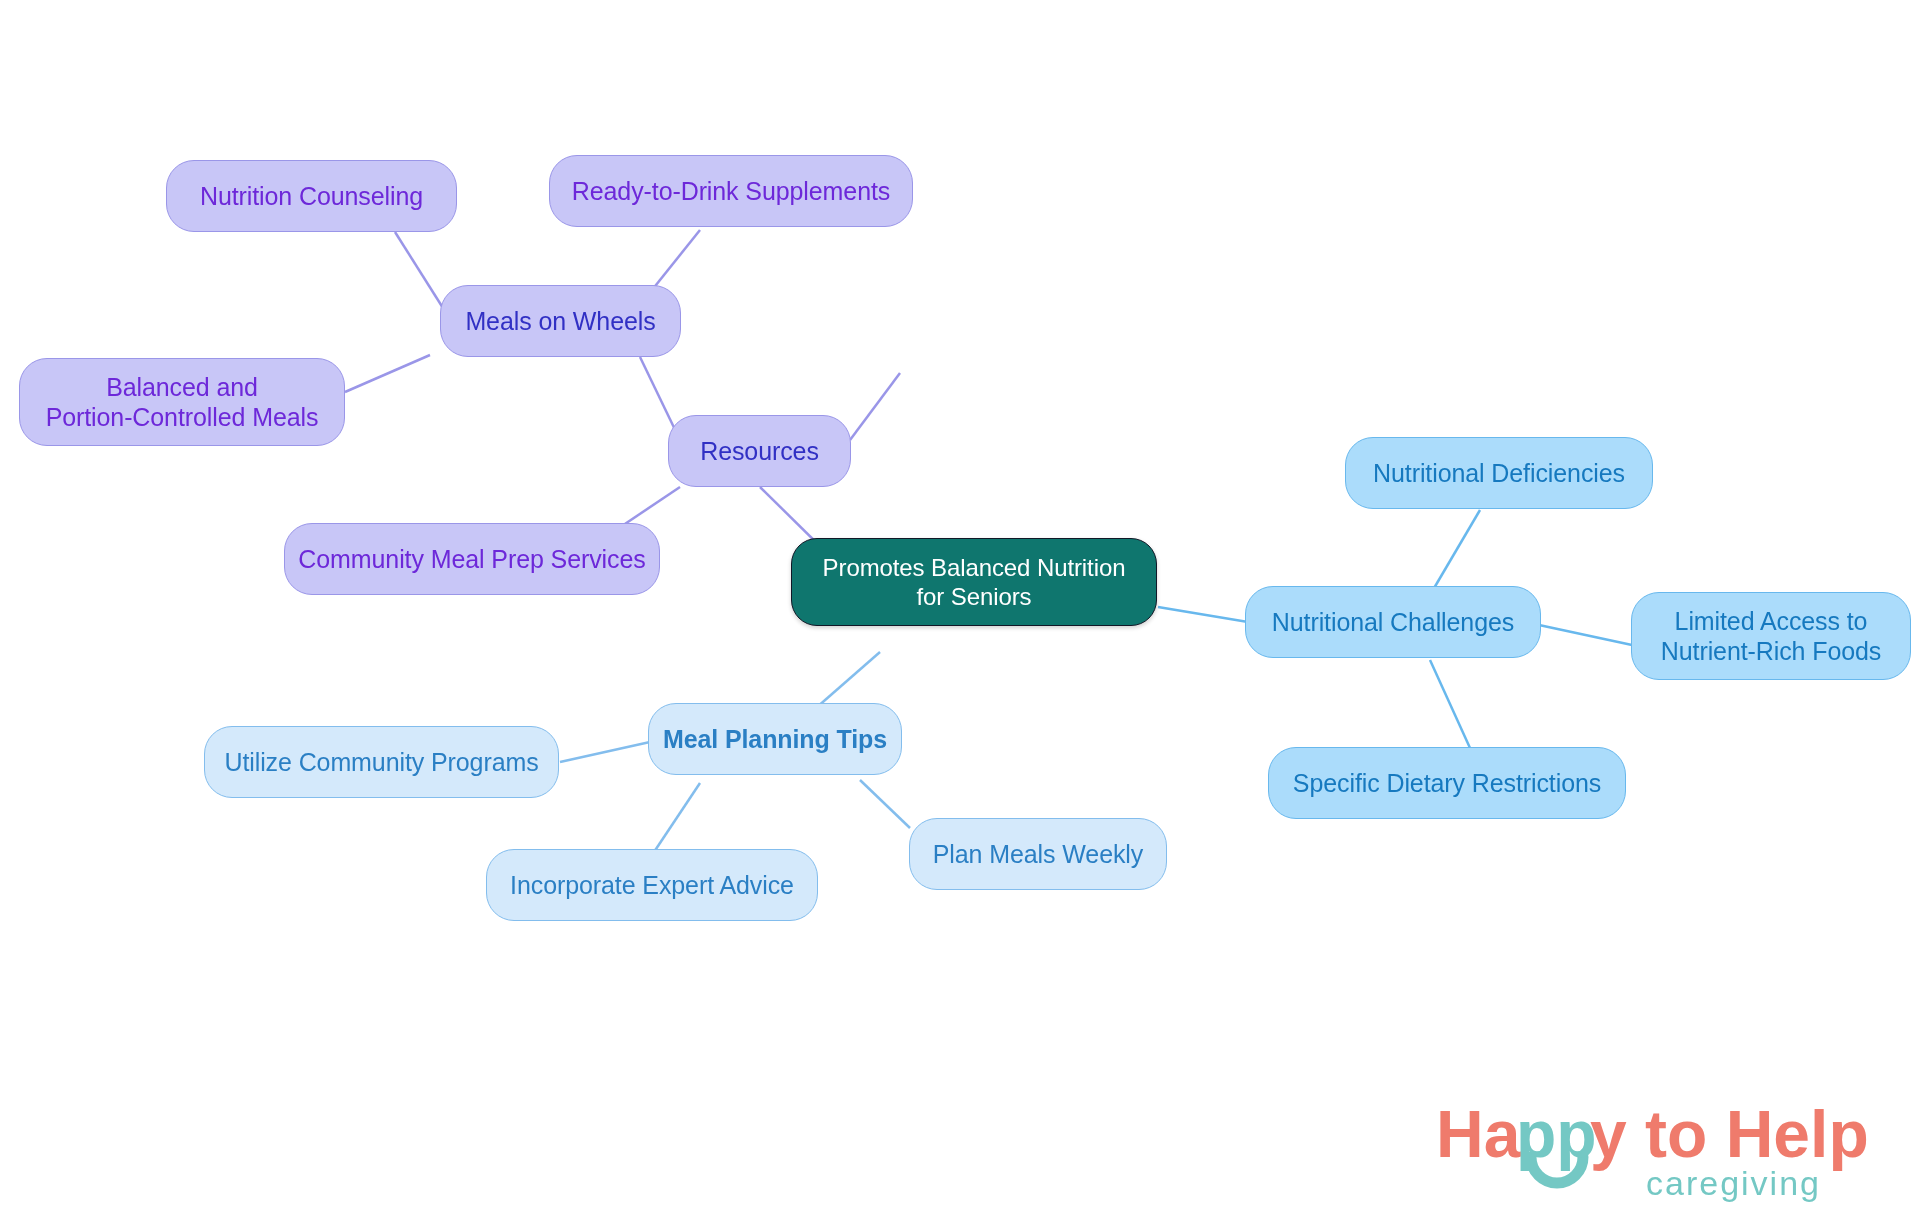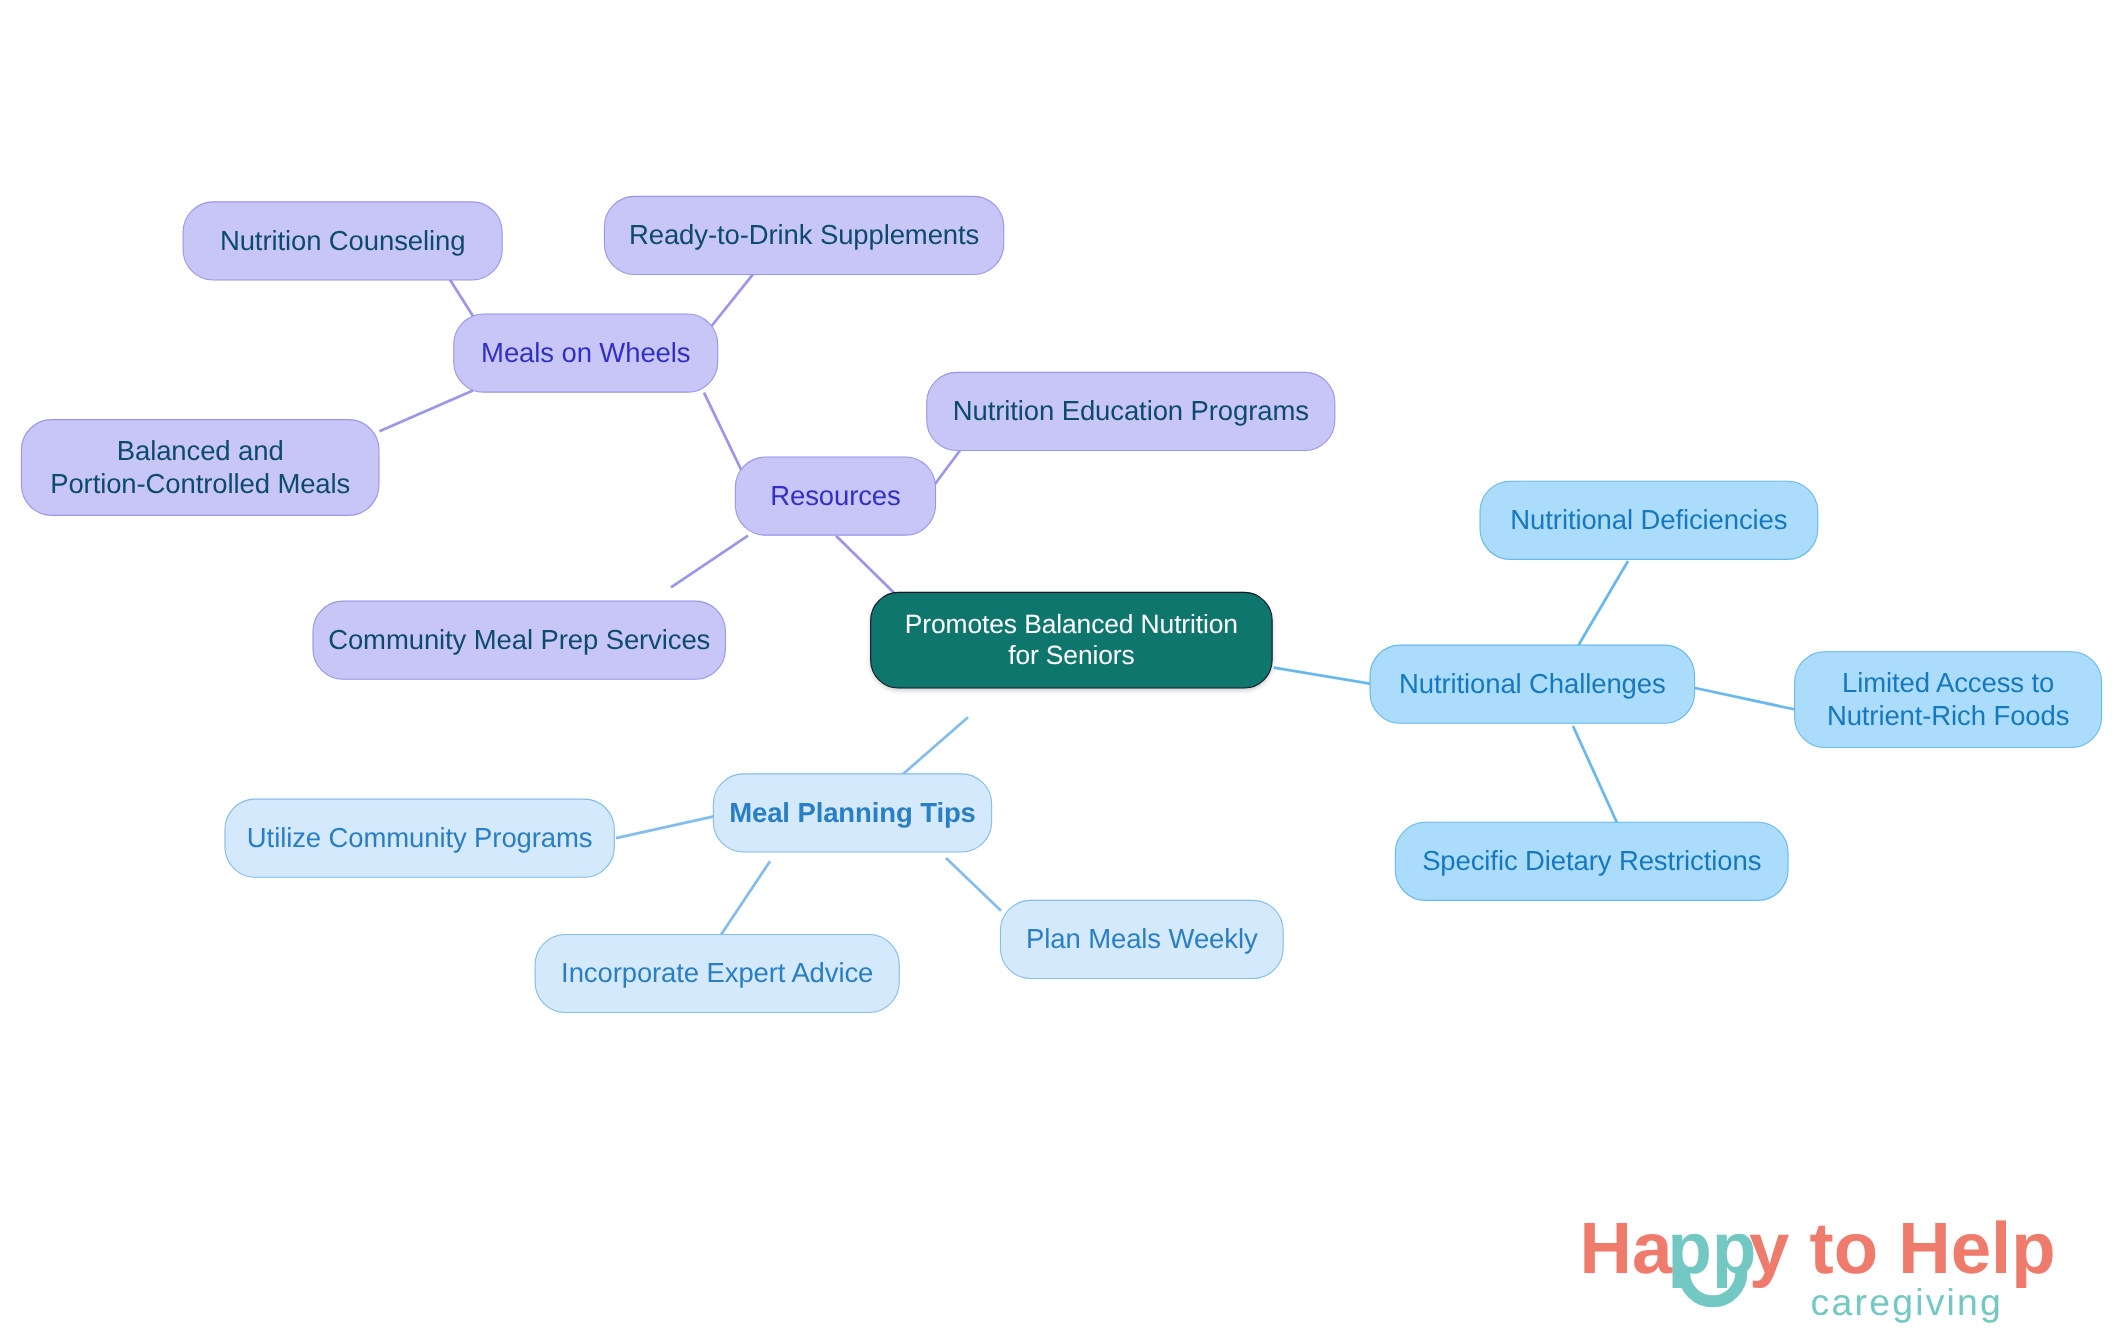--- a/index.html
+++ b/index.html
@@ -51,23 +51,22 @@
   }
   .node.branch-purple {
     background: #c8c6f7;
     border-color: #9a96e8;
     color: #3130c4;
     font-size: 25px;
   }
   .node.leaf-purple {
     background: #c8c6f7;
     border-color: #9a96e8;
-    color: #0c4a6e;
+    color: #6d28d9;
     font-size: 25px;
-    margin-top: 23px;
   }
   .node.branch-blue {
     background: #abdcfb;
     border-color: #68b8ed;
     color: #1679bf;
     font-size: 25px;
   }
   .node.leaf-blue-strong {
     background: #abdcfb;
     border-color: #68b8ed;
@@ -124,30 +123,29 @@
     <line x1="700" y1="783" x2="650" y2="858" stroke="#83bded" stroke-width="2.5"></line>
 
     <line x1="860" y1="780" x2="910" y2="828" stroke="#83bded" stroke-width="2.5"></line>
   </svg>
 
   <div class="node root" style="left:791px; top:538px; width:366px; height:88px;">Promotes Balanced Nutrition
 for Seniors</div>
 
   <div class="node branch-purple" style="left:668px; top:415px; width:183px; height:72px;">Resources</div>
 
-  <div class="node branch-purple" style="left:412px; top:285px; width:241px; height:72px;">Meals on Wheels</div>
+  <div class="node branch-purple" style="left:440px; top:285px; width:241px; height:72px;">Meals on Wheels</div>
 
   <div class="node leaf-purple" style="left:166px; top:160px; width:291px; height:72px;">Nutrition Counseling</div>
 
   <div class="node leaf-purple" style="left:549px; top:155px; width:364px; height:72px;">Ready-to-Drink Supplements</div>
 
   <div class="node leaf-purple" style="left:19px; top:358px; width:326px; height:88px;">Balanced and
 Portion-Controlled Meals</div>
 
-  <div class="node leaf-purple" style="left:842px; top:315px; width:372px; height:72px;">Nutrition Education Programs</div>
 
   <div class="node leaf-purple" style="left:284px; top:523px; width:376px; height:72px;">Community Meal Prep Services</div>
 
   <div class="node branch-blue" style="left:1245px; top:586px; width:296px; height:72px;">Nutritional Challenges</div>
 
   <div class="node leaf-blue-strong" style="left:1345px; top:437px; width:308px; height:72px;">Nutritional Deficiencies</div>
 
   <div class="node leaf-blue-strong" style="left:1631px; top:592px; width:280px; height:88px;">Limited Access to
 Nutrient-Rich Foods</div>
 

